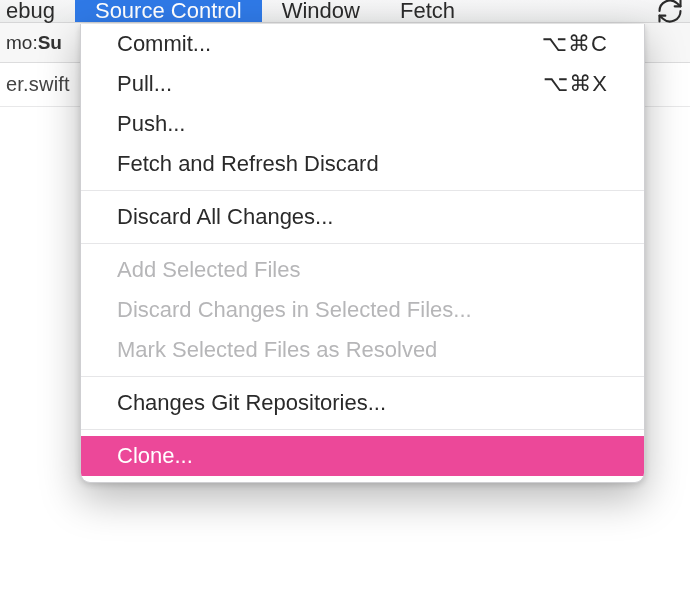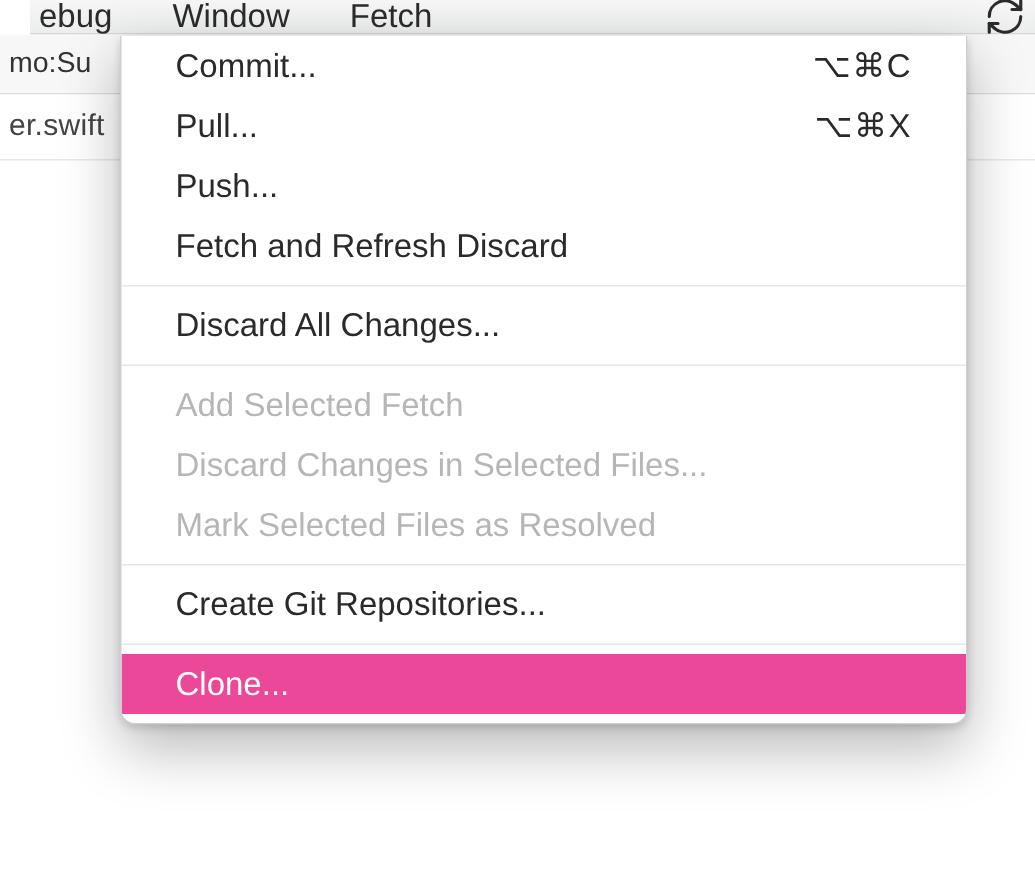--- a/index.html
+++ b/index.html
@@ -11,21 +11,20 @@
       overflow: hidden;
       position: relative;
     }
     .menubar {
       height: 23px;
       background: linear-gradient(#f6f6f7, #eceded);
       border-bottom: 1px solid #d6d6d7;
       display: flex;
       font-size: 22px;
       color: #2b2b2b;
-      margin-left: 20px;
     }
     .menubar-item {
       padding: 0 20px;
       height: 100%;
       display: flex;
       align-items: center;
       cursor: default;
     }
     .menubar-item.active {
       background: #2f79e6;
@@ -45,21 +44,21 @@
     .toolbar {
       height: 40px;
       background: #f7f7f7;
       border-bottom: 1px solid #dcdcdd;
       display: flex;
       align-items: center;
       padding-left: 6px;
       font-size: 19px;
       color: #333;
     }
-    .toolbar .bold { font-weight: 400; }
+    .toolbar .bold { font-weight: 700; }
     .secondbar {
       height: 44px;
       background: #fff;
       border-bottom: 1px solid #e8e8e9;
       display: flex;
       align-items: center;
       padding-left: 6px;
       font-size: 20px;
       color: #444;
       letter-spacing: 0.2px;
@@ -117,20 +116,23 @@
       margin: 6px 0;
     }
   </style>
 </head>
 <body>
 
 <div class="menubar">
   <div class="menubar-item partial-left">
     <span>ebug</span>
   </div>
+  <div class="menubar-item active">
+    <span>Source Control</span>
+  </div>
   <div class="menubar-item">
     <span>Window</span>
   </div>
   <div class="menubar-item">
     <span>Fetch</span>
   </div>
   <div class="menubar-spacer"></div>
   <div class="menubar-sync">
     <svg width="28" height="28" viewBox="0 0 24 24" fill="none" stroke="#2b2b2b" stroke-width="1.8" stroke-linecap="round" stroke-linejoin="round">
       <path d="M3 12a9 9 0 0 1 15-6.7L21 8"></path>
@@ -178,36 +180,36 @@
   <div class="menu-sep"></div>
 
   <div class="menu-row">
     <span>Discard All Changes...</span>
     <span class="shortcut"></span>
   </div>
 
   <div class="menu-sep"></div>
 
   <div class="menu-row disabled">
-    <span>Add Selected Fetch</span>
+    <span>Add Selected Files</span>
     <span class="shortcut"></span>
   </div>
   <div class="menu-row disabled">
     <span>Discard Changes in Selected Files...</span>
     <span class="shortcut"></span>
   </div>
   <div class="menu-row disabled">
     <span>Mark Selected Files as Resolved</span>
     <span class="shortcut"></span>
   </div>
 
   <div class="menu-sep"></div>
 
   <div class="menu-row">
-    <span>Create Git Repositories...</span>
+    <span>Changes Git Repositories...</span>
     <span class="shortcut"></span>
   </div>
 
   <div class="menu-sep"></div>
 
   <div class="menu-row highlight">
     <span>Clone...</span>
     <span class="shortcut"></span>
   </div>
 

